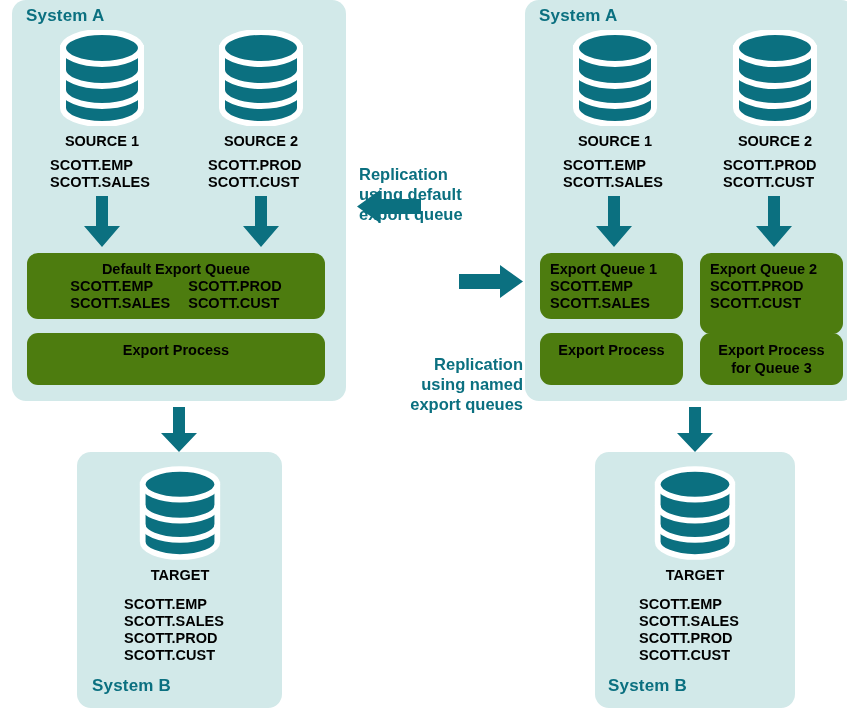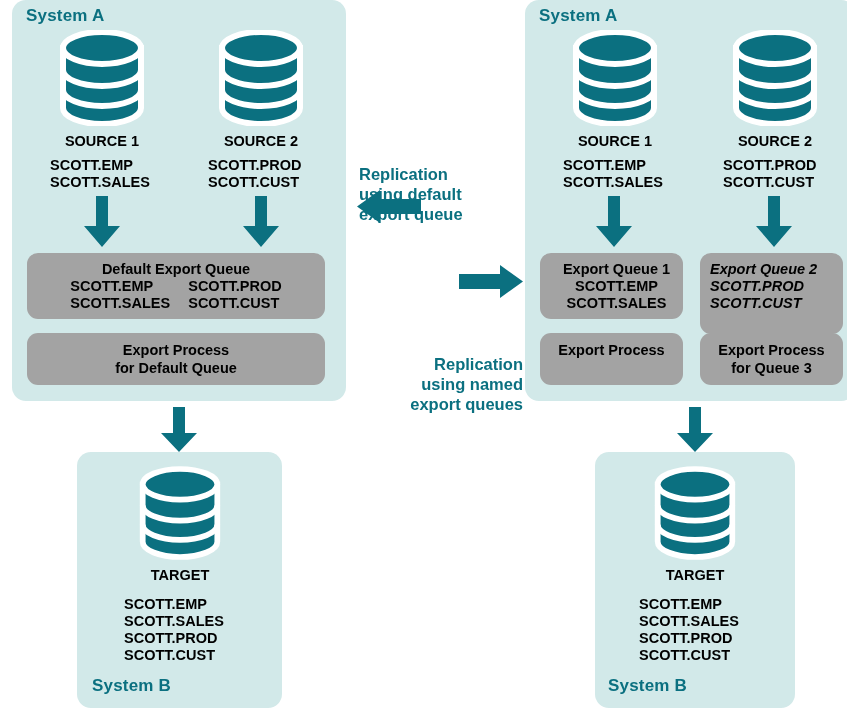--- a/index.html
+++ b/index.html
@@ -45,21 +45,21 @@
     color:#000;
     font-size:14.5px;
     font-weight:bold;
     line-height:17px;
     white-space:pre;
   }
 
   
   .wbox{
     position:absolute;
-    background:#a3a3a3;
+    background:#4d7c0f;
     border-radius:11px;
     box-sizing:border-box;
     color:#000;
     font-weight:bold;
   }
   .wbox .hd{
     font-size:14.5px;
     font-weight:bold;
     line-height:18px;
   }
@@ -147,21 +147,20 @@
     <div class="twocol">
       <div class="ln">SCOTT.EMP
 SCOTT.SALES</div>
       <div class="ln">SCOTT.PROD
 SCOTT.CUST</div>
     </div>
   </div>
 
   <div class="wbox" style="left:15px;top:333px;width:298px;height:52px;padding-top:8px;">
     <div class="hd center">Export Process</div>
-    <div class="hd center">for Default Queue</div>
   </div>
 
   <div class="arrow" style="left:148px;top:407px;">
     <svg width="38" height="46" viewBox="0 0 38 46">
       <path d="M13 0 H25 V26 H37 L19 45 L1 26 H13 Z" fill="#0b7080"></path>
     </svg>
   </div>
 
   <div class="panel" style="left:65px;top:452px;width:205px;height:256px;"></div>
   <div class="panel-label" style="left:80px;top:676px;">System B</div>
@@ -235,27 +234,27 @@
     <svg width="38" height="52" viewBox="0 0 38 52">
       <path d="M13 0 H25 V30 H37 L19 51 L1 30 H13 Z" fill="#0b7080"></path>
     </svg>
   </div>
   <div class="arrow" style="left:743px;top:196px;">
     <svg width="38" height="52" viewBox="0 0 38 52">
       <path d="M13 0 H25 V30 H37 L19 51 L1 30 H13 Z" fill="#0b7080"></path>
     </svg>
   </div>
 
-  <div class="wbox" style="left:528px;top:253px;width:143px;height:66px;padding:7px 0 0 10px;text-align:center;">
+  <div class="wbox" style="left:528px;top:253px;width:143px;height:66px;padding:7px 0 0 10px;">
     <div class="hd">Export Queue 1</div>
     <div class="ln">SCOTT.EMP
 SCOTT.SALES</div>
   </div>
 
-  <div class="wbox" style="left:688px;top:253px;width:143px;height:81px;padding:7px 0 0 10px;font-style:italic;">
+  <div class="wbox" style="left:688px;top:253px;width:143px;height:81px;padding:7px 0 0 10px;">
     <div class="hd">Export Queue 2</div>
     <div class="ln">SCOTT.PROD
 SCOTT.CUST</div>
   </div>
 
   <div class="wbox" style="left:528px;top:333px;width:143px;height:52px;padding-top:8px;">
     <div class="hd center">Export Process</div>
   </div>
   <div class="wbox" style="left:688px;top:333px;width:143px;height:52px;padding-top:8px;">
     <div class="hd center">Export Process</div>

